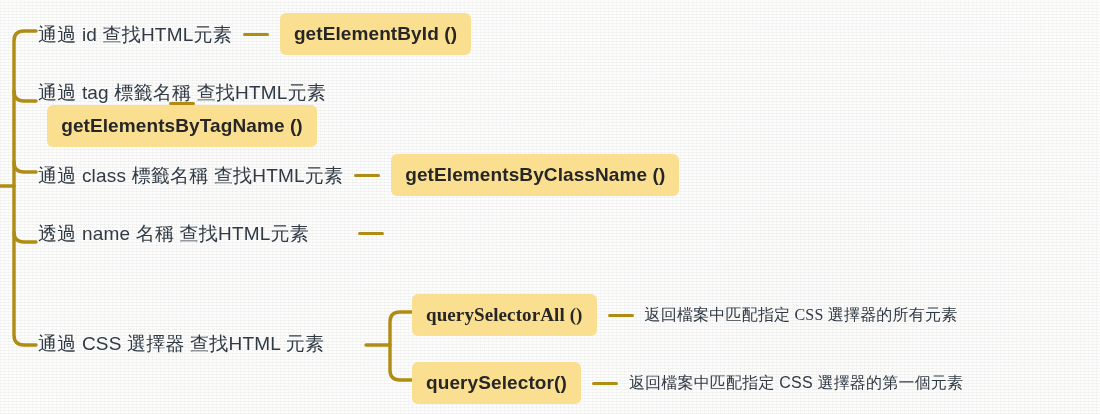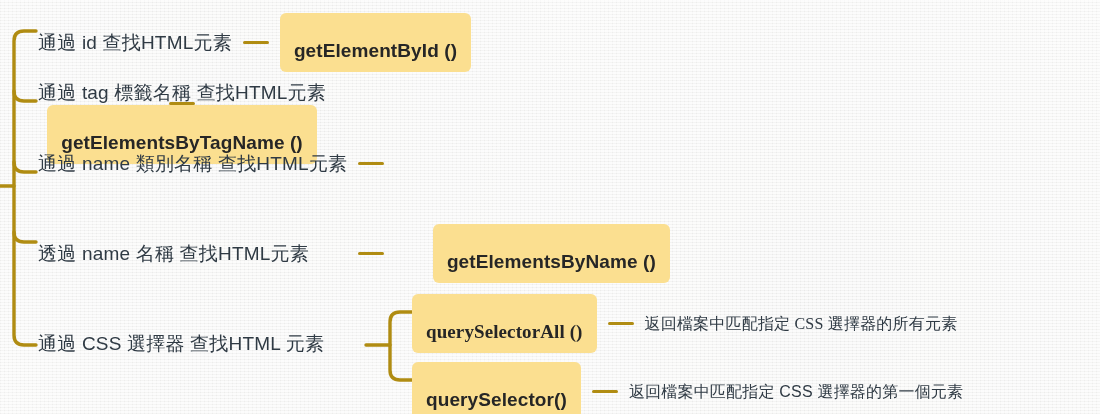--- a/index.html
+++ b/index.html
@@ -66,21 +66,21 @@
     margin: 0 11px;
     flex: none;
   }
 
   .badge {
     background: #fbdf90;
     color: #262626;
     font-size: 19px;
     font-weight: 700;
     line-height: 1;
-    padding: 28px 14px 12px 14px;
+    padding: 11px 14px 12px 14px;
     border-radius: 6px;
     letter-spacing: 0.1px;
   }
 
   .desc {
     font-size: 16px;
     color: #2f3a44;
     letter-spacing: 0.2px;
     line-height: 1;
   }
@@ -112,28 +112,28 @@
     <span class="badge">getElementById ()</span>
   </div>
 
   <div class="node" style="left:38px; top:83px;flex-direction:column;">
     <span class="label">通過 tag 標籤名稱 查找HTML元素</span>
     <span class="dash"></span>
     <span class="badge">getElementsByTagName ()</span>
   </div>
 
   <div class="node" style="left:38px; top:154px;">
-    <span class="label">通過 name 類別名稱 查找HTML元素</span>
+    <span class="label">通過 class 標籤名稱 查找HTML元素</span>
     <span class="dash"></span>
+    <span class="badge">getElementsByClassName ()</span>
   </div>
 
   <div class="node" style="left:38px; top:224px;gap:38px;">
     <span class="label">透過 name 名稱 查找HTML元素</span>
     <span class="dash"></span>
-    <span class="badge">getElementsByName ()</span>
   </div>
 
   <div class="node" style="left:38px; top:334px;text-align:center;">
     <span class="label">通過 CSS 選擇器 查找HTML 元素</span>
   </div>
 
   <div class="node" style="left:412px; top:294px;font-family:Liberation Serif, serif;">
     <span class="badge">querySelectorAll ()</span>
     <span class="dash"></span>
     <span class="desc">返回檔案中匹配指定 CSS 選擇器的所有元素</span>

